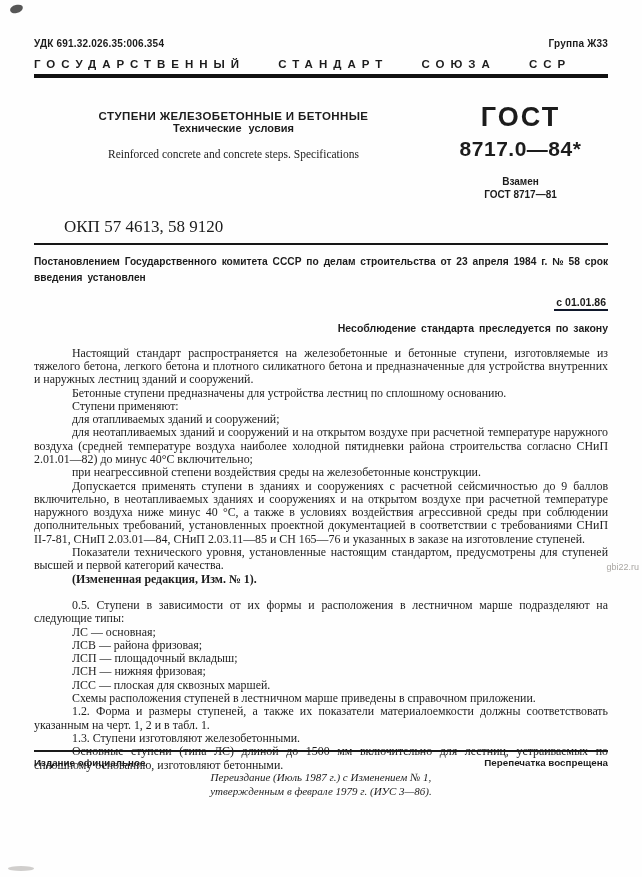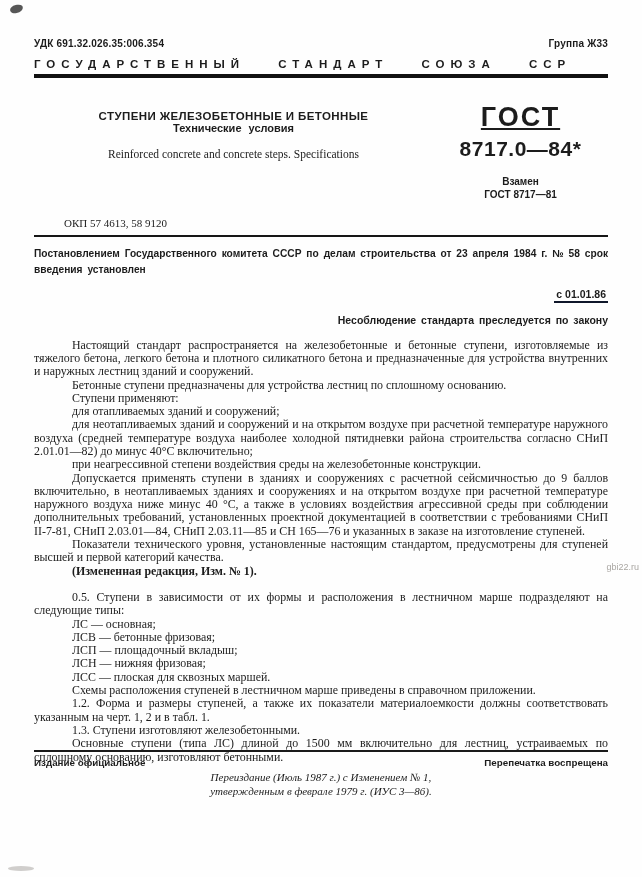--- a/index.html
+++ b/index.html
@@ -28,24 +28,24 @@
   }
   .rule-thick{height:4px;background:#111;margin-top:4px;}
   .rule-thin{height:2px;background:#161616;margin-top:6px;}
   
   .title-row{display:flex;margin-top:26px;}
   .title-left{flex:1;text-align:center;padding-top:6px;}
   .doc-title{font-family:"Liberation Sans", sans-serif;font-weight:bold;font-size:11.5px;letter-spacing:.4px;}
   .doc-subtitle{font-family:"Liberation Sans", sans-serif;font-weight:bold;font-size:11px;word-spacing:4px;}
   .doc-subtitle-en{font-size:11.5px;margin-top:14px;}
   .gost-block{width:175px;text-align:center;font-family:"Liberation Sans", sans-serif;font-weight:bold;}
-  .gost-word{font-size:27px;letter-spacing:2px;line-height:1;text-decoration:underline;}
+  .gost-word{font-size:27px;letter-spacing:2px;line-height:1;}
   .gost-num{font-size:21px;letter-spacing:.5px;margin-top:6px;white-space:nowrap;}
   .gost-replaces{margin-top:15px;font-size:10px;line-height:1.25;}
-  .okp{font-size:11px;margin-top:16px;padding-left:30px;}
+  .okp{font-size:17px;margin-top:16px;padding-left:30px;}
   
   .decree{
     margin-top:9px;
     font-family:"Liberation Sans", sans-serif;font-weight:bold;
     font-size:10.2px;line-height:1.55;text-align:justify;word-spacing:2px;
   }
   .date-row{text-align:right;margin-top:6px;}
   .date{font-family:"Liberation Sans", sans-serif;font-weight:bold;font-size:10.5px;
     border-bottom:2px solid #0f172a;padding:0 2px 1px 2px;}
   .law-notice{text-align:right;margin-top:12px;
@@ -122,21 +122,21 @@
     <p>при неагрессивной степени воздействия среды на железобетонные конструкции.</p>
     <p>Допускается применять ступени в зданиях и сооружениях с расчетной сейсмичностью до 9 баллов включительно, в неотапливаемых зданиях и сооружениях и на открытом воздухе при расчетной температуре наружного воздуха ниже минус 40 °С, а также в условиях воздействия агрессивной среды при соблюдении дополнительных требований, установленных проектной документацией в соответствии с требованиями СНиП II-7-81, СНиП 2.03.01—84, СНиП 2.03.11—85 и СН 165—76 и указанных в заказе на изготовление ступеней.</p>
     <p>Показатели технического уровня, установленные настоящим стандартом, предусмотрены для ступеней высшей и первой категорий качества.</p>
     <p class="bold">(Измененная редакция, Изм. № 1).</p>
   </div>
 
 
   <div class="bodytext">
     <p>0.5. Ступени в зависимости от их формы и расположения в лестничном марше подразделяют на следующие типы:</p>
     <p>ЛС — основная;</p>
-    <p>ЛСВ — бетонные фризовая;</p>
+    <p>ЛСВ — района фризовая;</p>
     <p>ЛСП — площадочный вкладыш;</p>
     <p>ЛСН — нижняя фризовая;</p>
     <p>ЛСС — плоская для сквозных маршей.</p>
     <p>Схемы расположения ступеней в лестничном марше приведены в справочном приложении.</p>
     <p>1.2. Форма и размеры ступеней, а также их показатели материалоемкости должны соответствовать указанным на черт. 1, 2 и в табл. 1.</p>
     <p>1.3. Ступени изготовляют железобетонными.</p>
     <p>Основные ступени (типа ЛС) длиной до 1500 мм включительно для лестниц, устраиваемых по сплошному основанию, изготовляют бетонными.</p>
   </div>
 
   <div class="footer">

